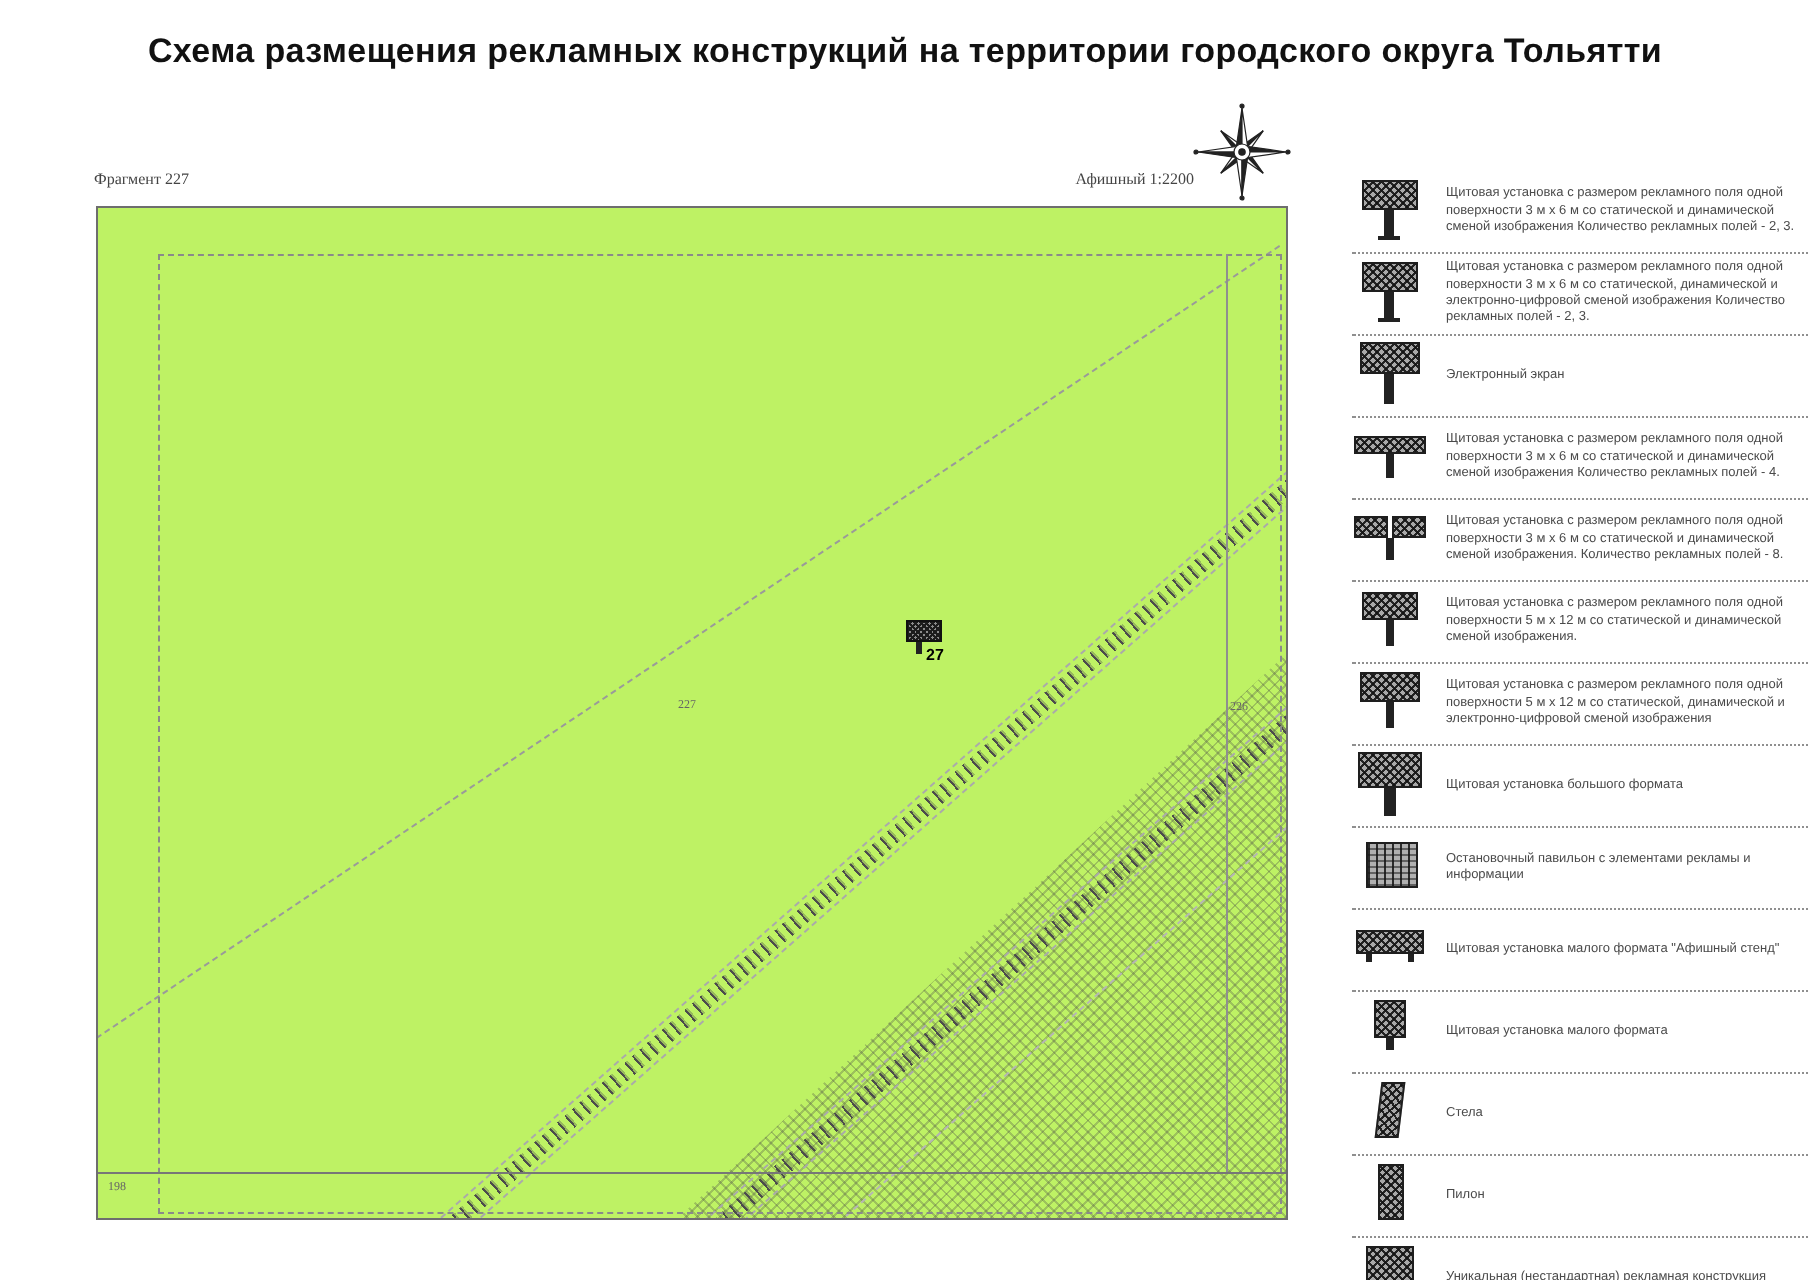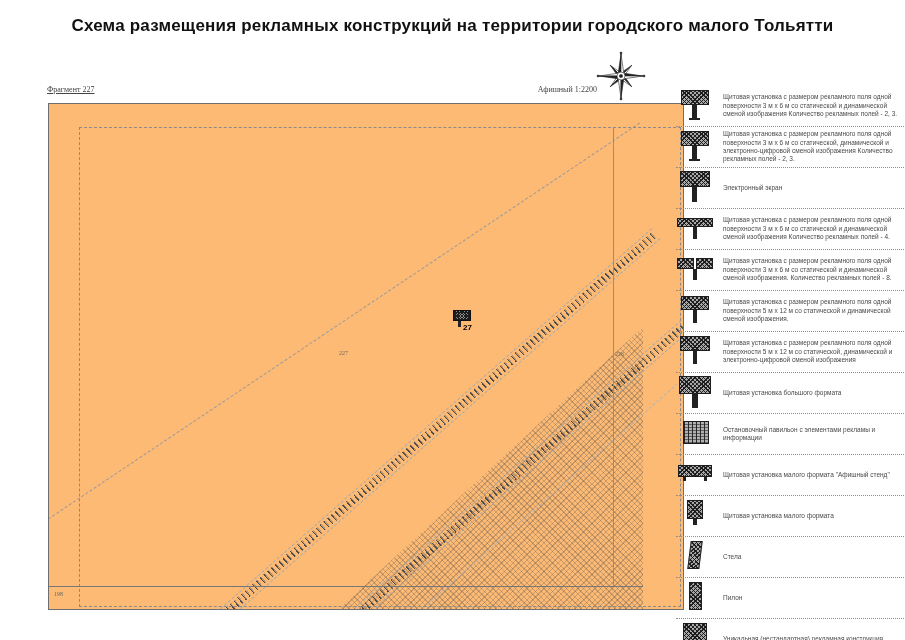--- a/index.html
+++ b/index.html
@@ -6,28 +6,28 @@
   body{
     width:905px;height:640px;position:relative;background:#fff;
     font-family:"Liberation Sans",sans-serif;color:#222;overflow:hidden;
   }
   
   .page-title{
     position:absolute;left:0;top:16px;width:905px;text-align:center;
     font-size:17px;font-weight:bold;color:#111;letter-spacing:.2px;
   }
   
-  .frag-label{position:absolute;left:47px;top:85px;font:8px "Liberation Serif",serif;color:#444;text-decoration:underline;}
+  .frag-label{position:absolute;left:47px;top:85px;font:8px "Liberation Serif",serif;color:#444;}
   .scale-label{position:absolute;left:470px;top:85px;width:127px;text-align:right;font:8px "Liberation Serif",serif;color:#444;}
   
   .compass{position:absolute;left:596px;top:51px;width:50px;height:50px;}
   
   .map-panel{
     position:absolute;left:48px;top:103px;width:594px;height:505px;
-    border:1px solid #6e6e6e;background:#fdba74;overflow:hidden;padding-left:40px;
+    border:1px solid #6e6e6e;background:#bef264;overflow:hidden;
   }
   .inner-dashed{
     position:absolute;left:30px;top:23px;right:2px;bottom:2px;
     border:1px dashed #8a8a8a;
   }
   .frag-vline{position:absolute;left:564px;top:23px;width:1px;height:459px;background:#8f8f8f;}
   .frag-hline{position:absolute;left:0;top:482px;width:594px;height:1px;background:#777;}
   .diag-line{
     position:absolute;left:295px;top:217px;width:712px;height:0;
     border-top:1px dashed #9a9a9a;
@@ -113,21 +113,21 @@
   .i-afisha .f2{left:28px;top:20px;width:3px;height:4px;}
   .i-smallv .pp{left:11px;top:2px;width:16px;height:19px;}
   .i-smallv .pl{left:17px;top:21px;width:4px;height:6px;}
   .i-stela .pp{left:13px;top:2px;width:12px;height:28px;transform:skewX(-7deg);}
   .i-pylon .pp{left:13px;top:2px;width:13px;height:28px;}
   .i-unique .pp{left:7px;top:2px;width:24px;height:18px;}
 </style>
 </head>
 <body>
 
-<div class="page-title">Схема размещения рекламных конструкций на территории городского малого Тольятти</div>
+<div class="page-title">Схема размещения рекламных конструкций на территории городского округа Тольятти</div>
 
 <div class="frag-label">Фрагмент 227</div>
 <div class="scale-label">Афишный 1:2200</div>
 
 <svg class="compass" viewBox="-25 -25 50 50">
   <g stroke="#222" stroke-width="0.6">
     <g transform="rotate(45)">
       <path d="M0,-15 L-2.6,0 L0,0 Z" fill="#222"></path>
         <path d="M0,-15 L2.6,0 L0,0 Z" fill="#fff"></path>
       <path d="M0,15 L-2.6,0 L0,0 Z" fill="#fff"></path>

